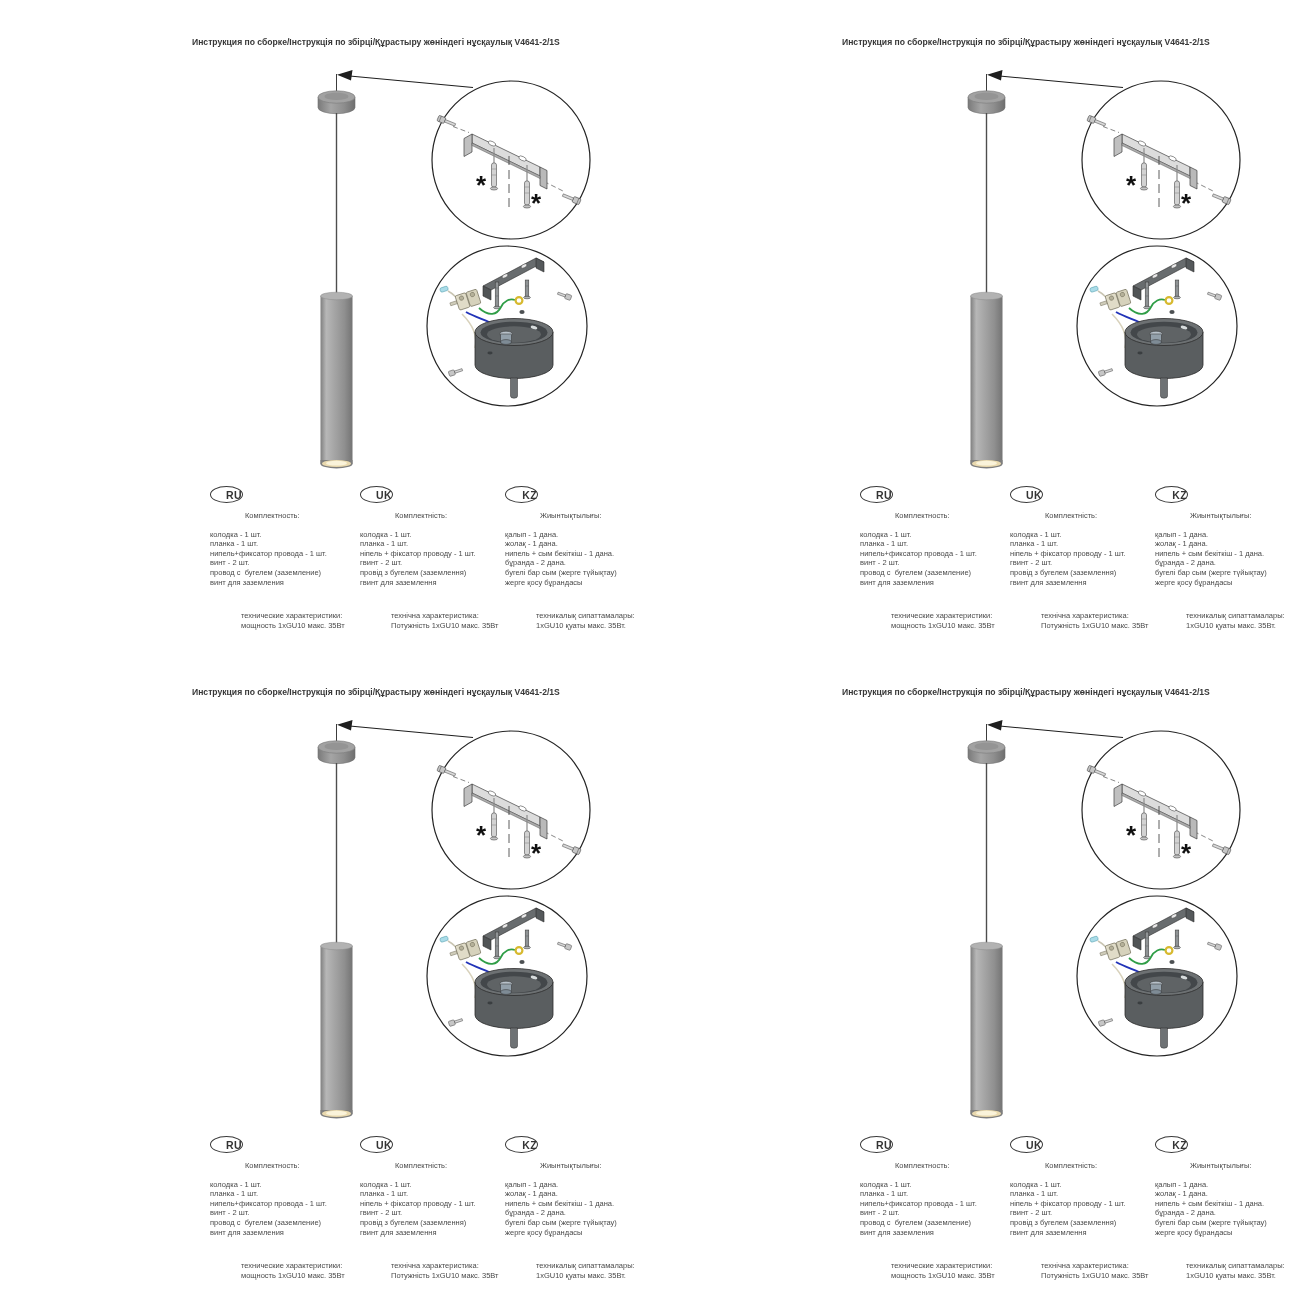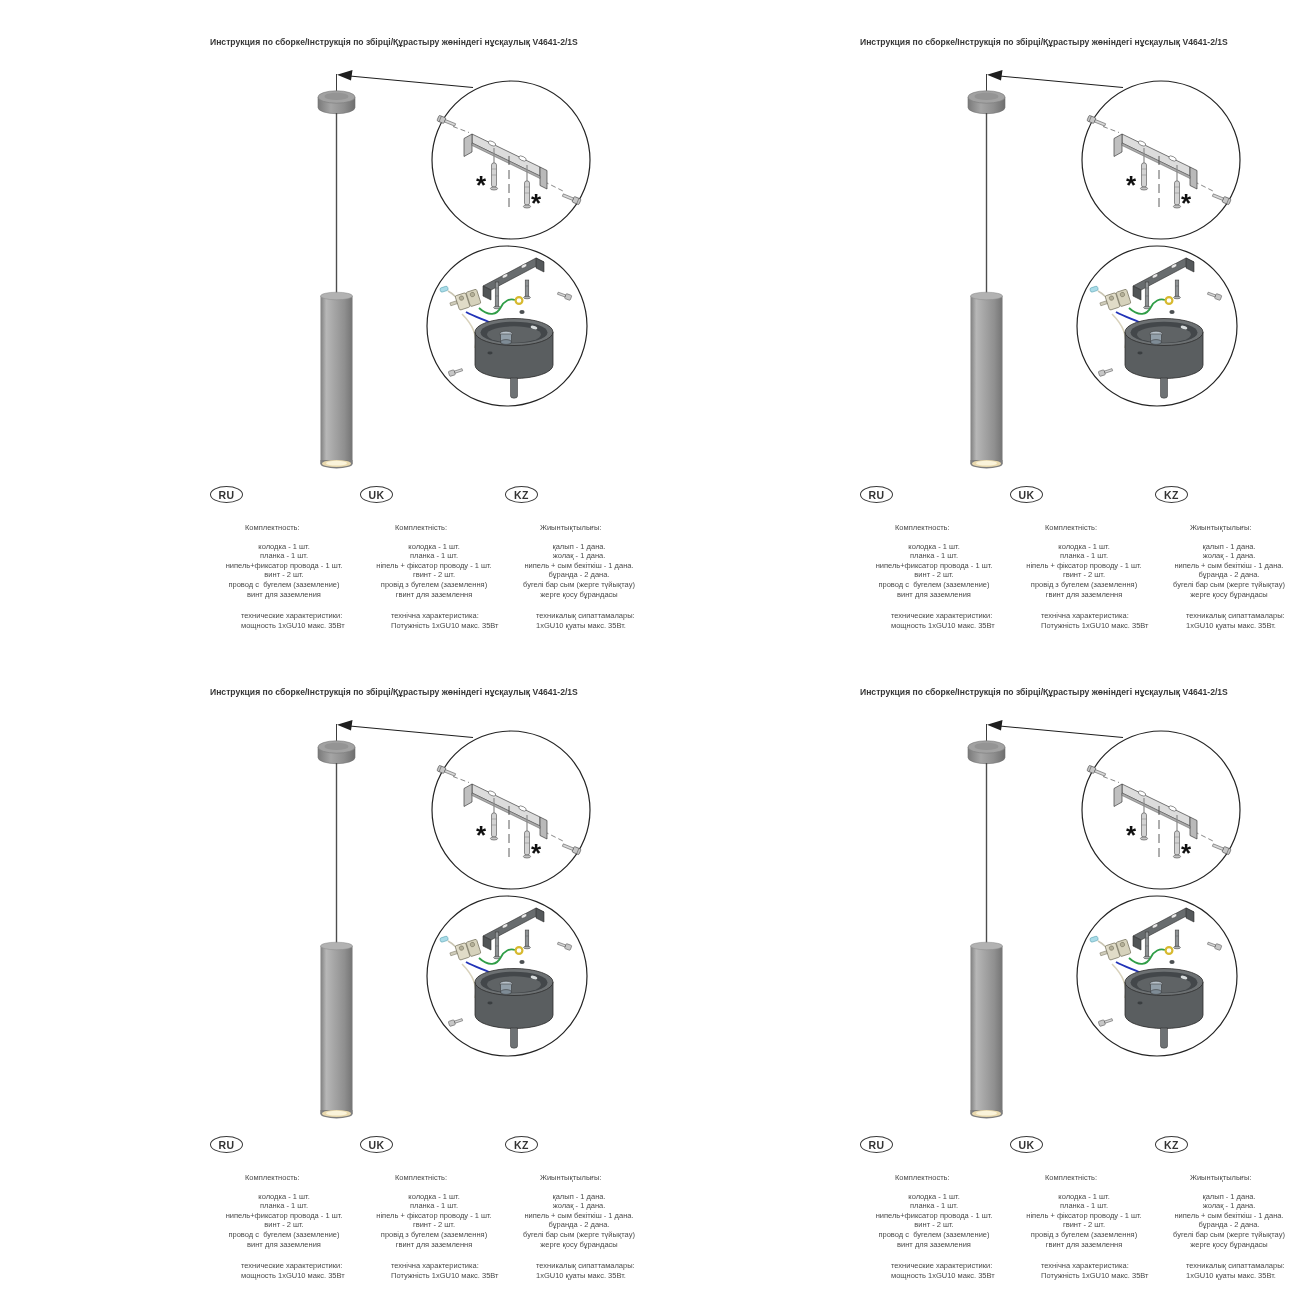--- a/index.html
+++ b/index.html
@@ -1,27 +1,27 @@
 <!DOCTYPE html>
 <html><head>
 <meta charset="utf-8">
 <style>
   html,body{margin:0;padding:0;background:#ffffff;}
   body{width:1300px;height:1300px;font-family:"Liberation Sans",sans-serif;color:#3d3d3d;}
   #page-grid{width:1300px;height:1300px;display:grid;grid-template-columns:650px 650px;grid-template-rows:650px 650px;background:#fff;}
   .sheet{position:relative;width:650px;height:650px;overflow:hidden;background:#fff;}
-  .sheet-title{position:absolute;left:210px;top:37px;font-size:8.6px;font-weight:700;color:#373737;letter-spacing:0px;white-space:nowrap;}
+  .sheet-title{position:absolute;left:192px;top:37px;font-size:8.6px;font-weight:700;color:#373737;letter-spacing:0px;white-space:nowrap;}
   .illustration{position:absolute;left:200px;top:60px;}
   .lang-col{position:absolute;top:486px;width:148px;font-size:7.5px;line-height:9.6px;color:#4a4a4a;}
   .lang-col.ru{left:210px}
   .lang-col.uk{left:360px}
   .lang-col.kz{left:505px}
-  .badge{width:33px;height:17px;border:1.6px solid #3a3a3a;border-radius:50%;text-align:center;font-weight:700;font-size:10.5px;line-height:16px;color:#333;letter-spacing:0.4px;box-sizing:border-box;}
-  .heading{margin-top:20px;padding-left:35px;}
-  .items{margin-top:9px;text-align:center;}
+  .badge{width:33px;height:17px;border:1.6px solid #3a3a3a;border-radius:50%;text-align:right;font-weight:700;font-size:10.5px;line-height:16px;color:#333;letter-spacing:0.4px;box-sizing:border-box;}
+  .heading{margin-top:8px;padding-left:35px;}
+  .items{margin-top:9px;}
   .item{white-space:pre;}
   .specs{position:absolute;left:0;top:125px;line-height:10px;white-space:nowrap;margin-left:31px;}
   svg text.ast{font-family:"Liberation Sans",sans-serif;font-weight:700;fill:#101010;}
   .defs-holder{position:absolute;width:0;height:0;overflow:hidden;}
 </style>
 </head>
 <body>
 
 <svg class="defs-holder" aria-hidden="true">
   <defs>

